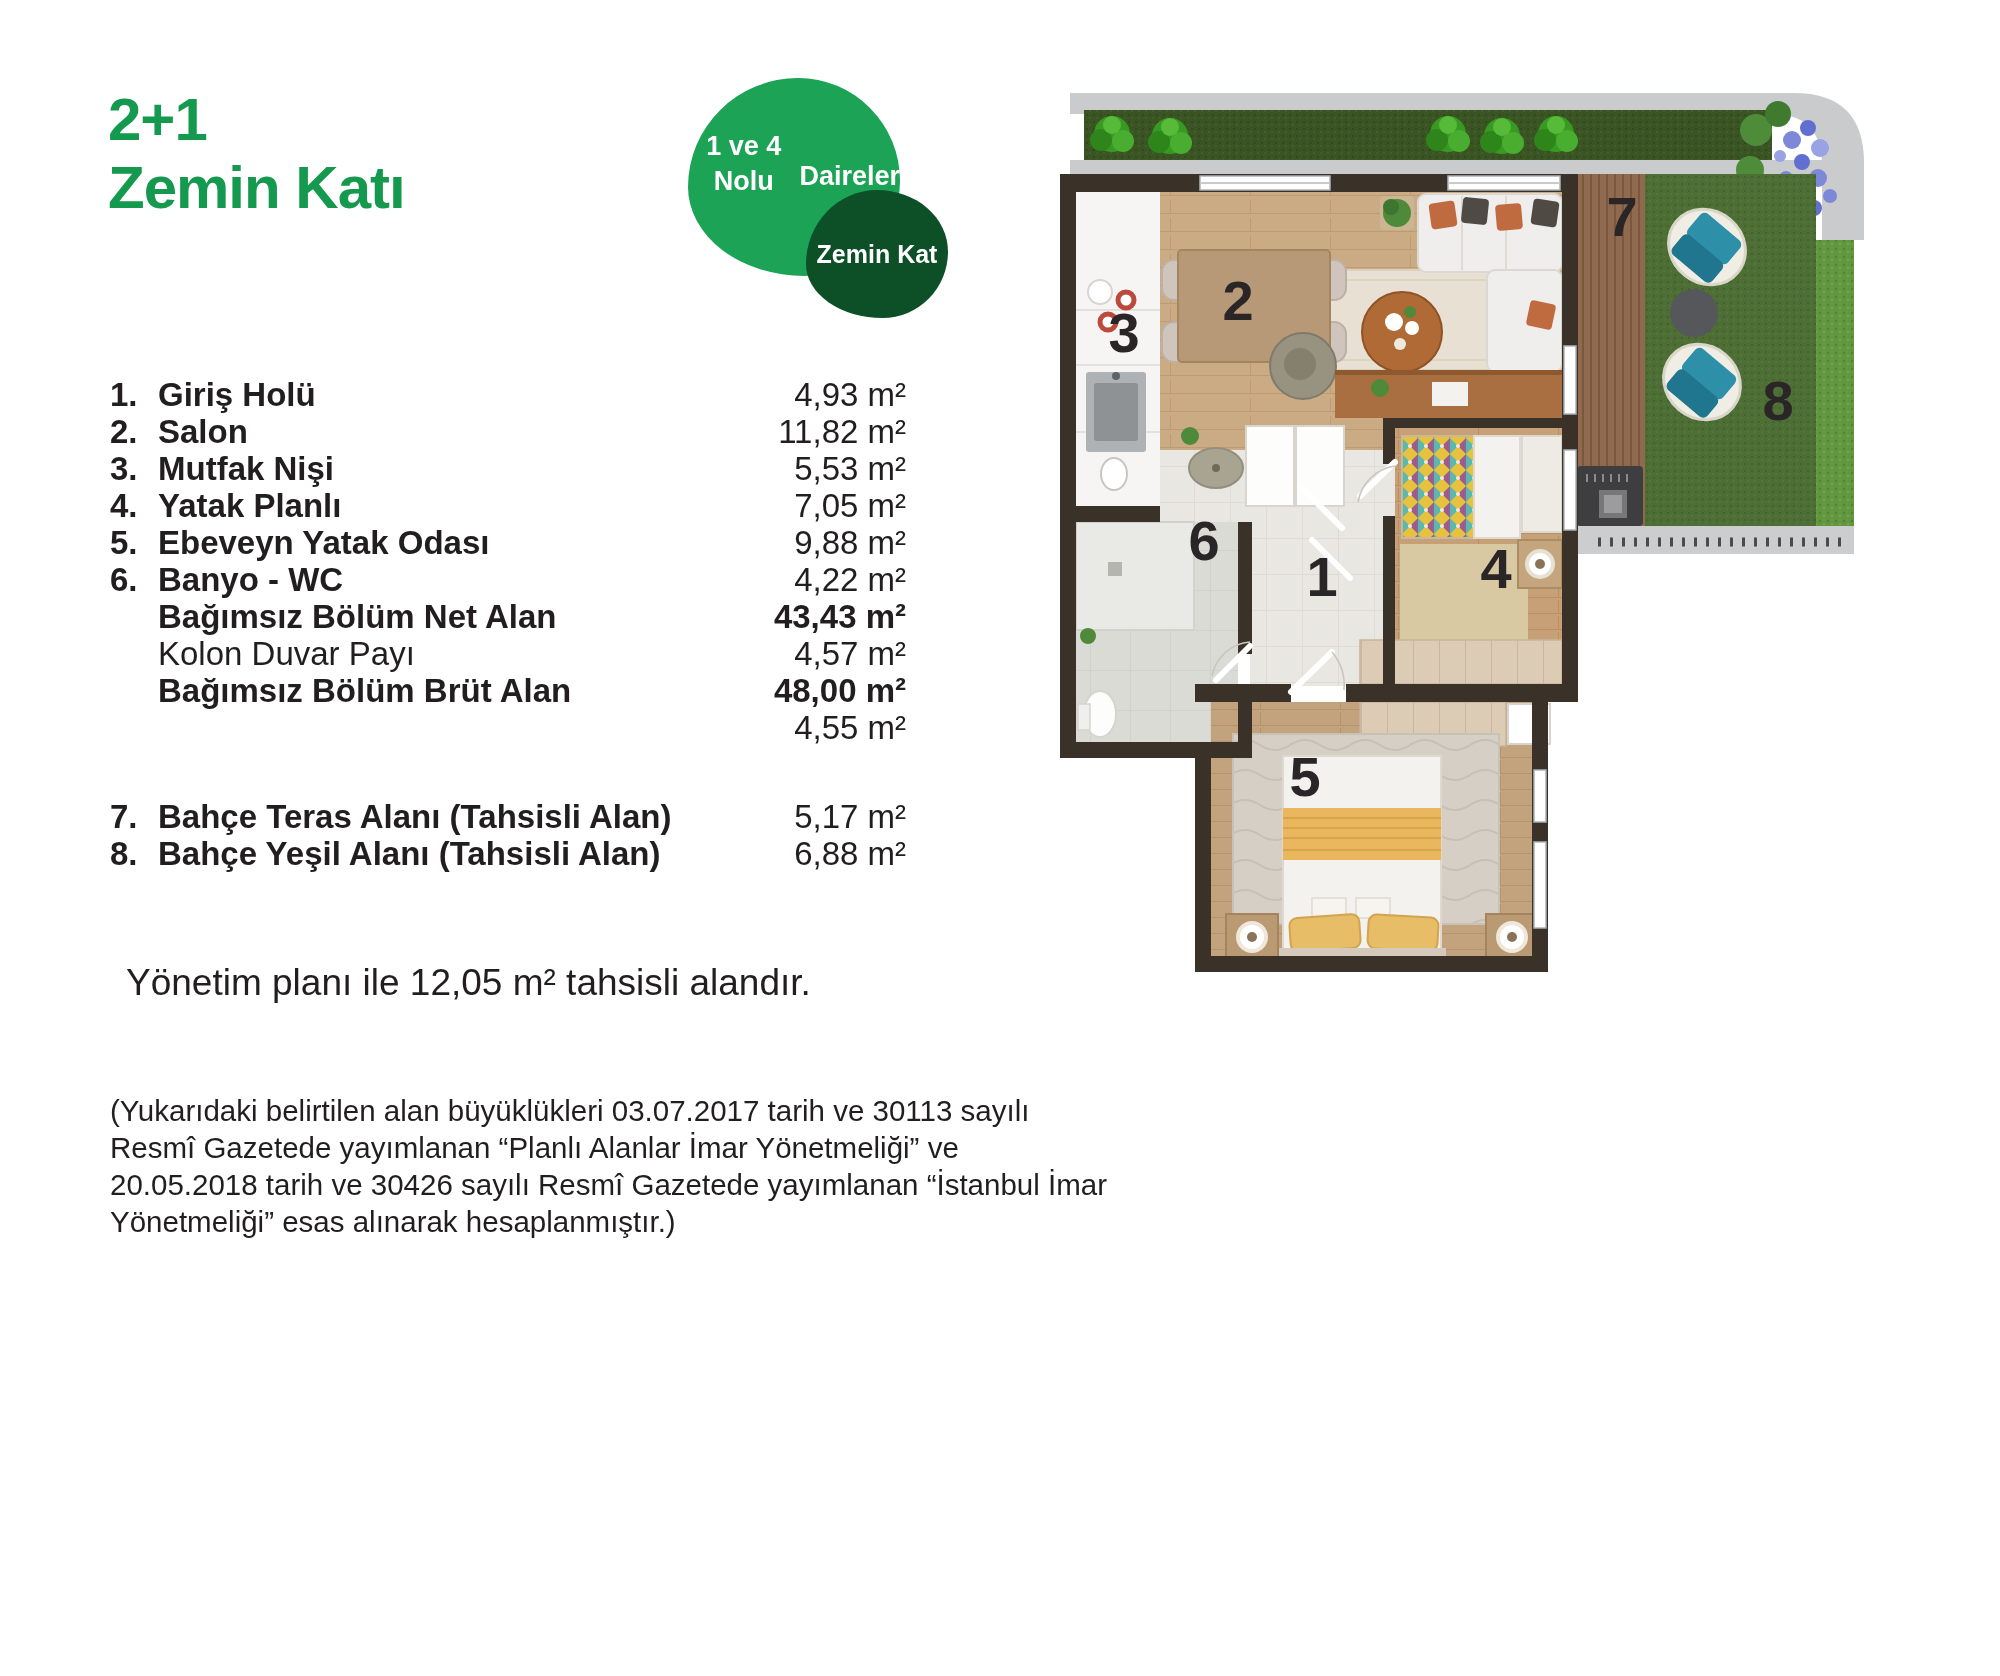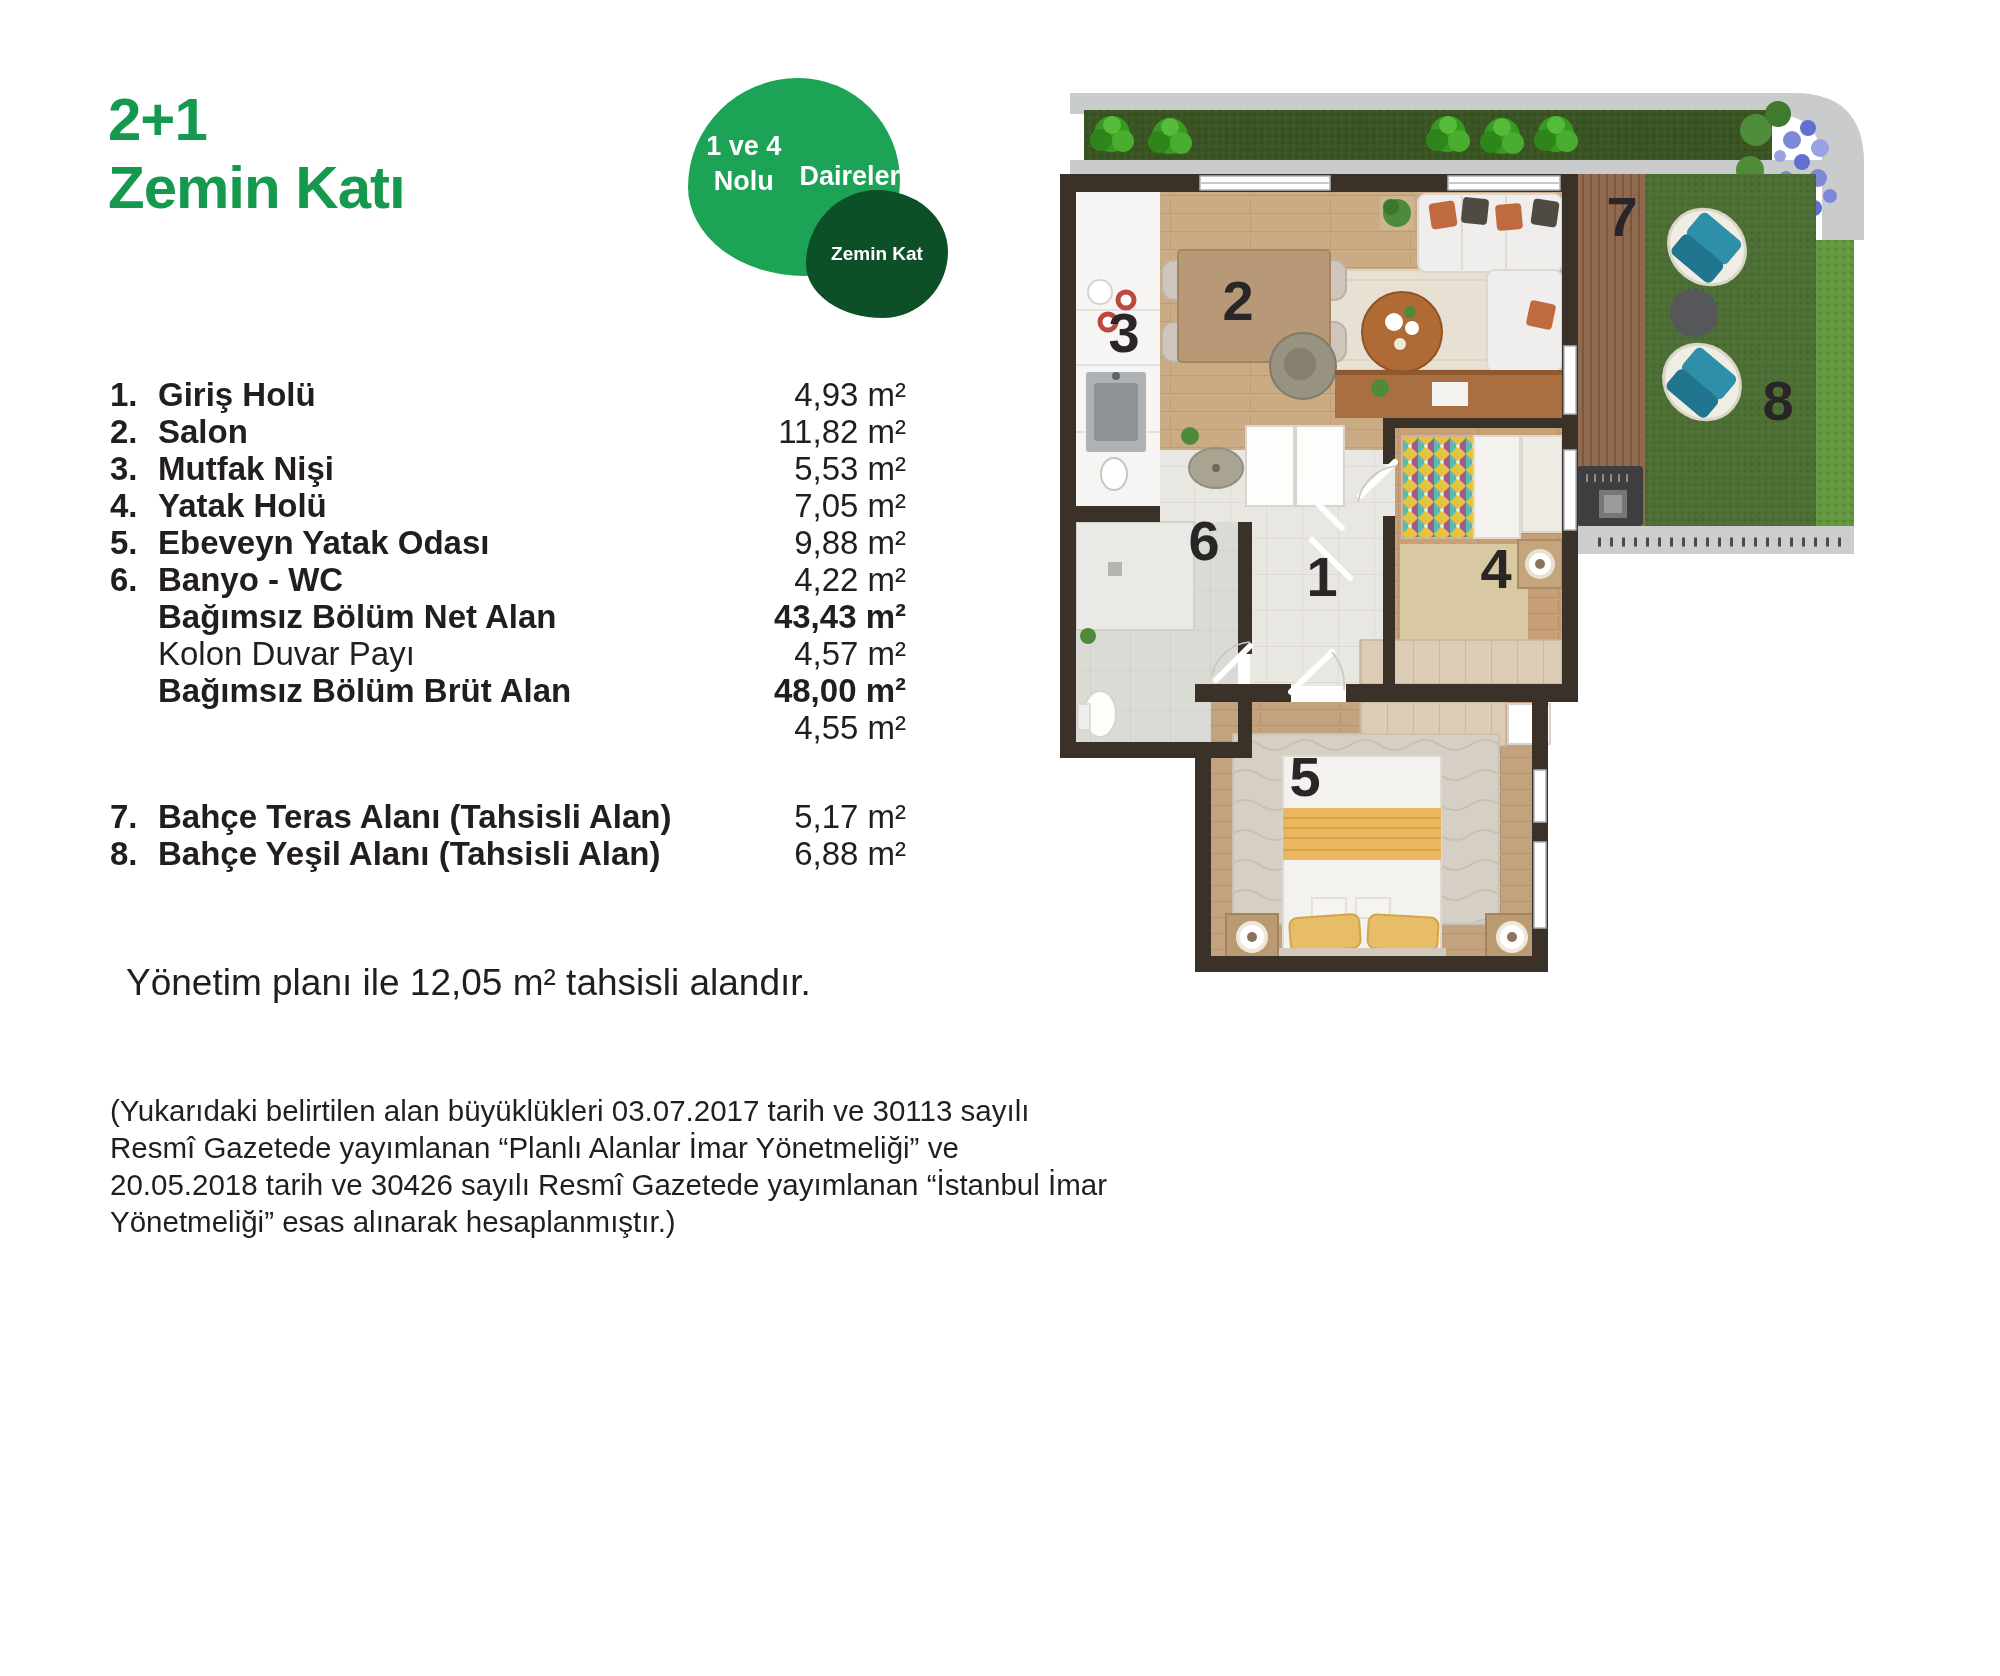--- a/index.html
+++ b/index.html
@@ -11,21 +11,21 @@
          color:#14994e;line-height:1.14;letter-spacing:-1px;}
 
   
   .badge-big{position:absolute;left:688px;top:78px;width:212px;height:198px;background:#1ca355;
              border-radius:52% 48% 45% 55%/55% 52% 48% 45%;color:#fff;display:flex;flex-direction:row;
              align-items:center;justify-content:center;font-weight:bold;font-size:27px;line-height:1.3;
              text-align:center;z-index:1;}
   .badge-big .pad{margin-top:-26px;}
   .badge-small{position:absolute;left:806px;top:190px;width:142px;height:128px;background:#0d4f26;
              border-radius:50% 50% 46% 54%/58% 48% 52% 42%;color:#fff;display:flex;align-items:center;
-             justify-content:center;font-weight:bold;font-size:19px;z-index:2;}
+             justify-content:center;font-weight:bold;font-size:25px;z-index:2;}
 
   
   .area-table{position:absolute;left:110px;top:376px;width:796px;font-size:33px;}
   .row{display:flex;height:37px;line-height:37px;white-space:nowrap;}
   .row .num{width:48px;flex:0 0 48px;}
   .row .lbl{flex:1 1 auto;overflow:hidden;}
   .row .val{margin-left:auto;text-align:left;}
   .row.bold-label .lbl,.row.bold-label .num{font-weight:bold;}
   .row.bold-value .val{font-weight:bold;}
   .row.gap-before{margin-top:52px;}
@@ -69,21 +69,21 @@
         <span class="lbl">Salon</span>
         <span class="val">11,82 m²</span>
       </div>
       <div class="row bold-label">
         <span class="num">3.</span>
         <span class="lbl">Mutfak Nişi</span>
         <span class="val">5,53 m²</span>
       </div>
       <div class="row bold-label">
         <span class="num">4.</span>
-        <span class="lbl">Yatak Holü</span>
+        <span class="lbl">Yatak Planlı</span>
         <span class="val">7,05 m²</span>
       </div>
       <div class="row bold-label">
         <span class="num">5.</span>
         <span class="lbl">Ebeveyn Yatak Odası</span>
         <span class="val">9,88 m²</span>
       </div>
       <div class="row bold-label">
         <span class="num">6.</span>
         <span class="lbl">Banyo - WC</span>

